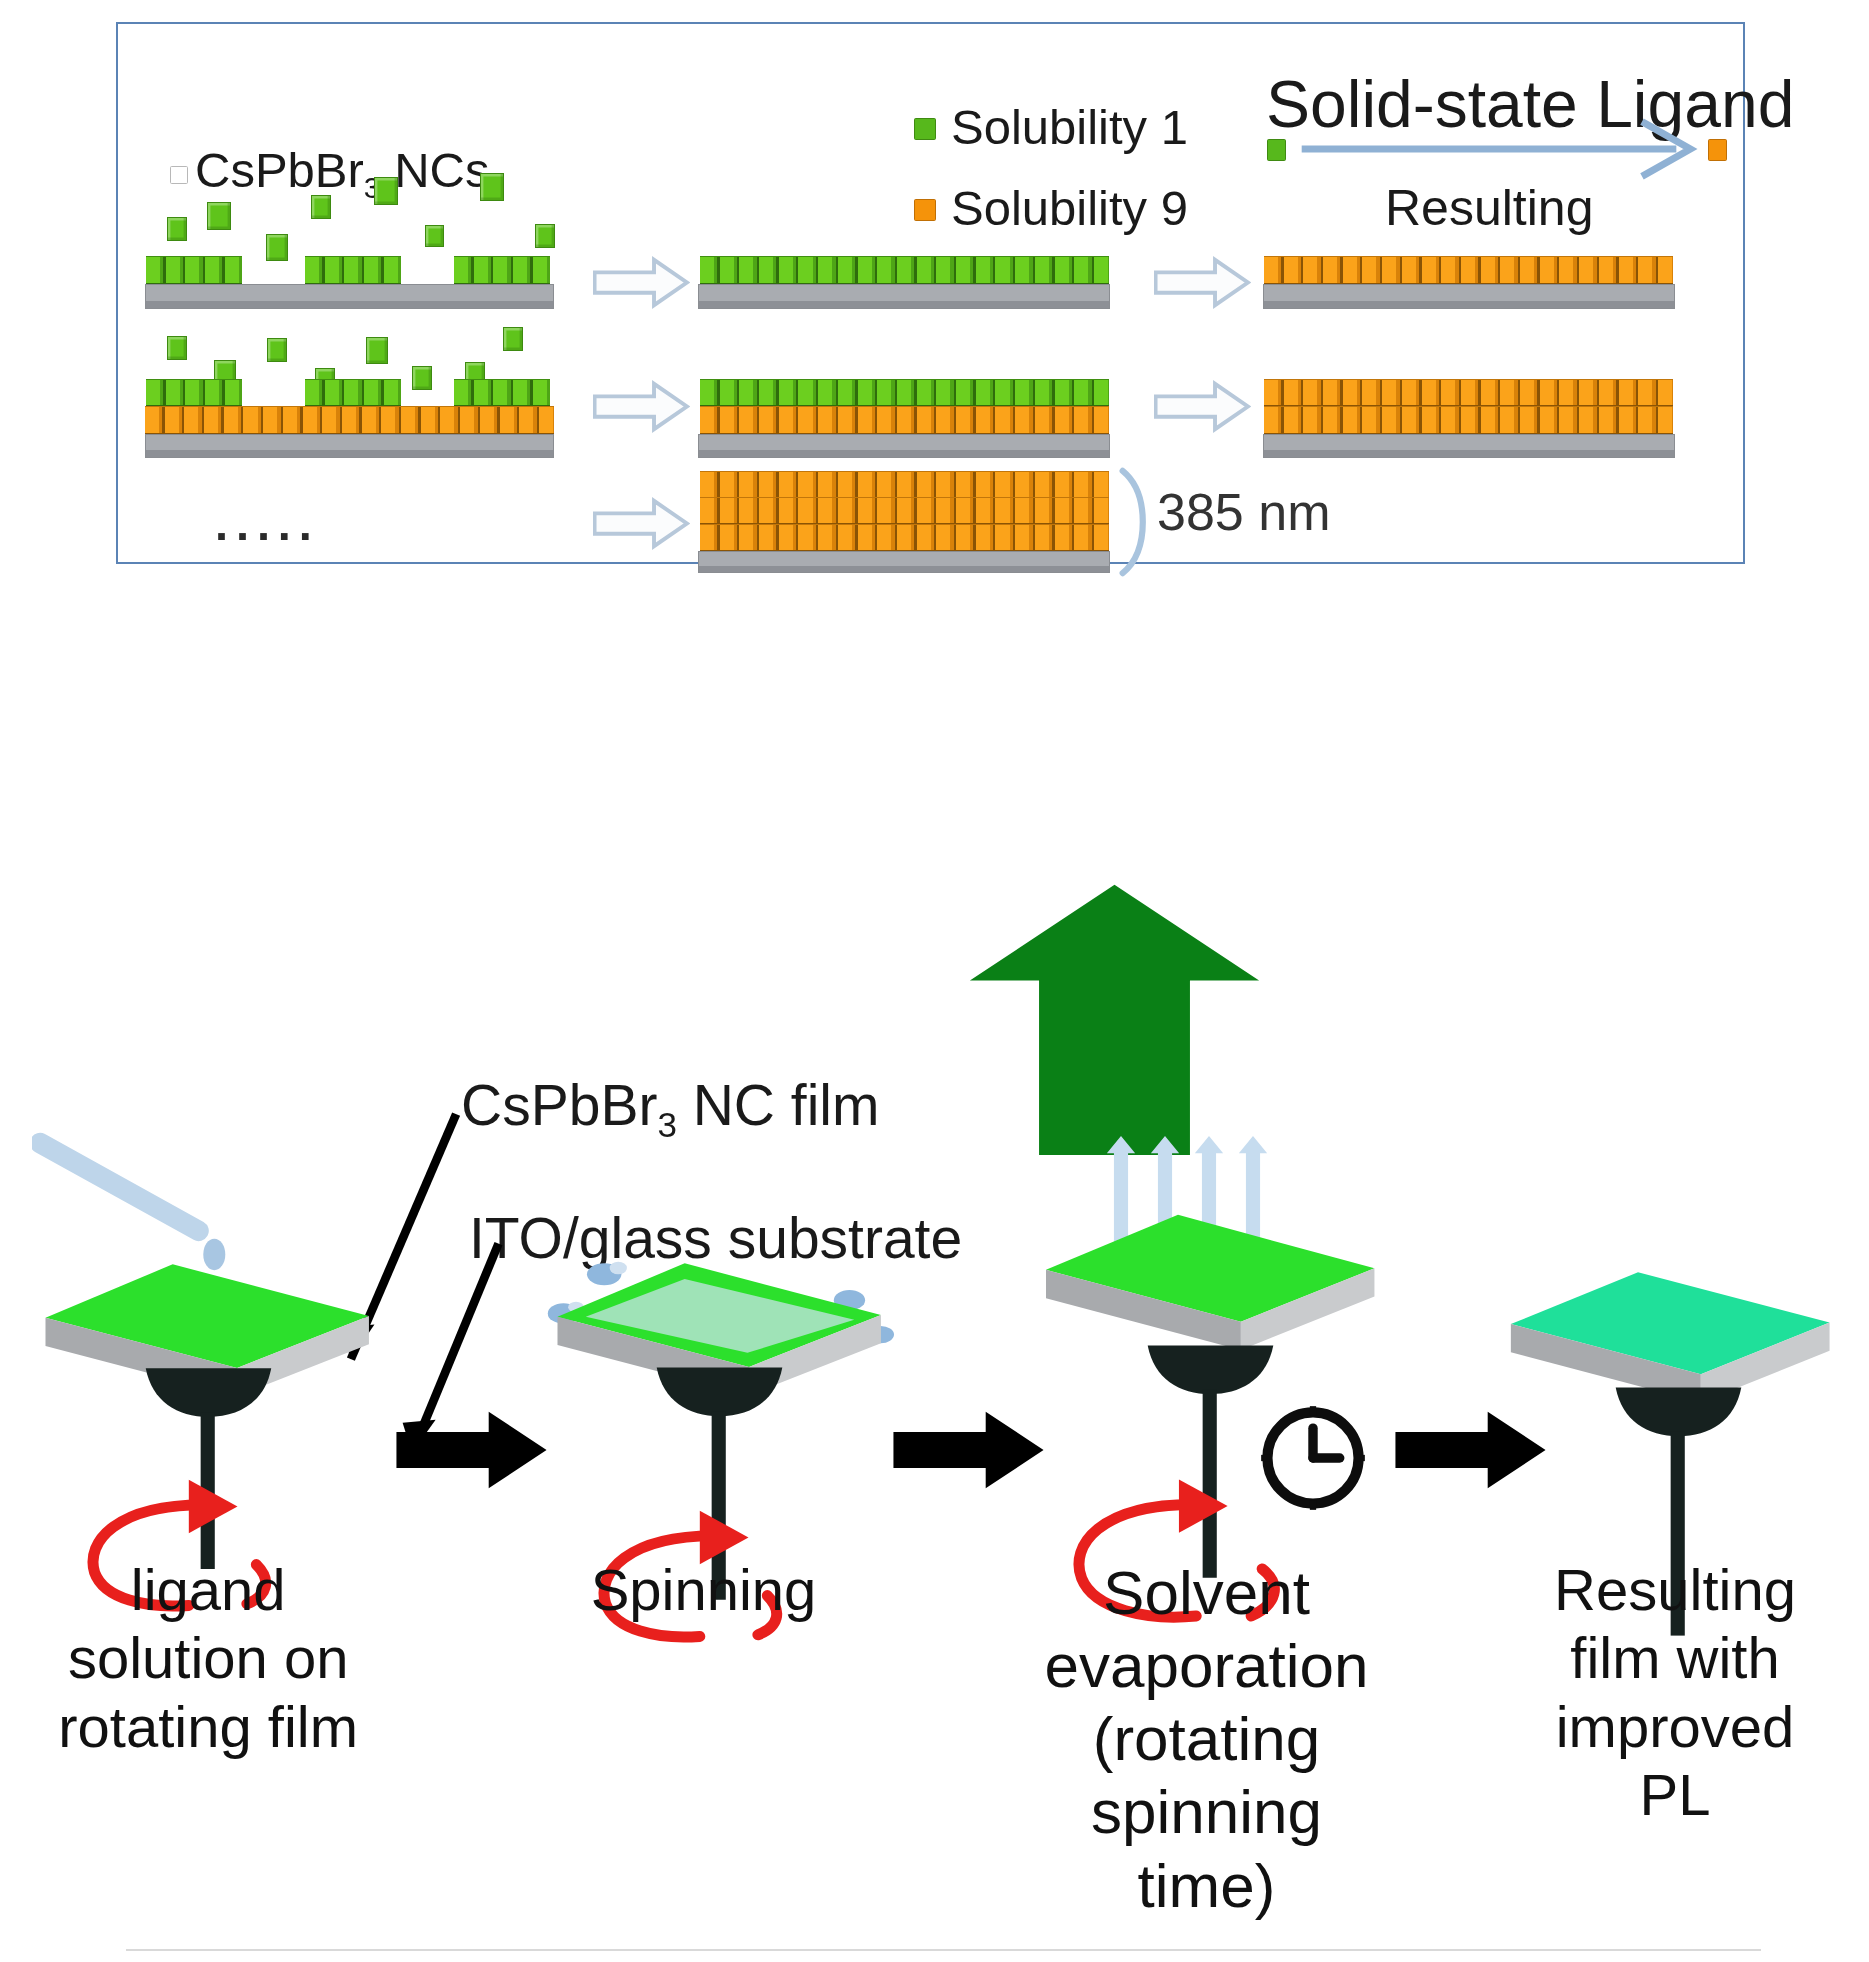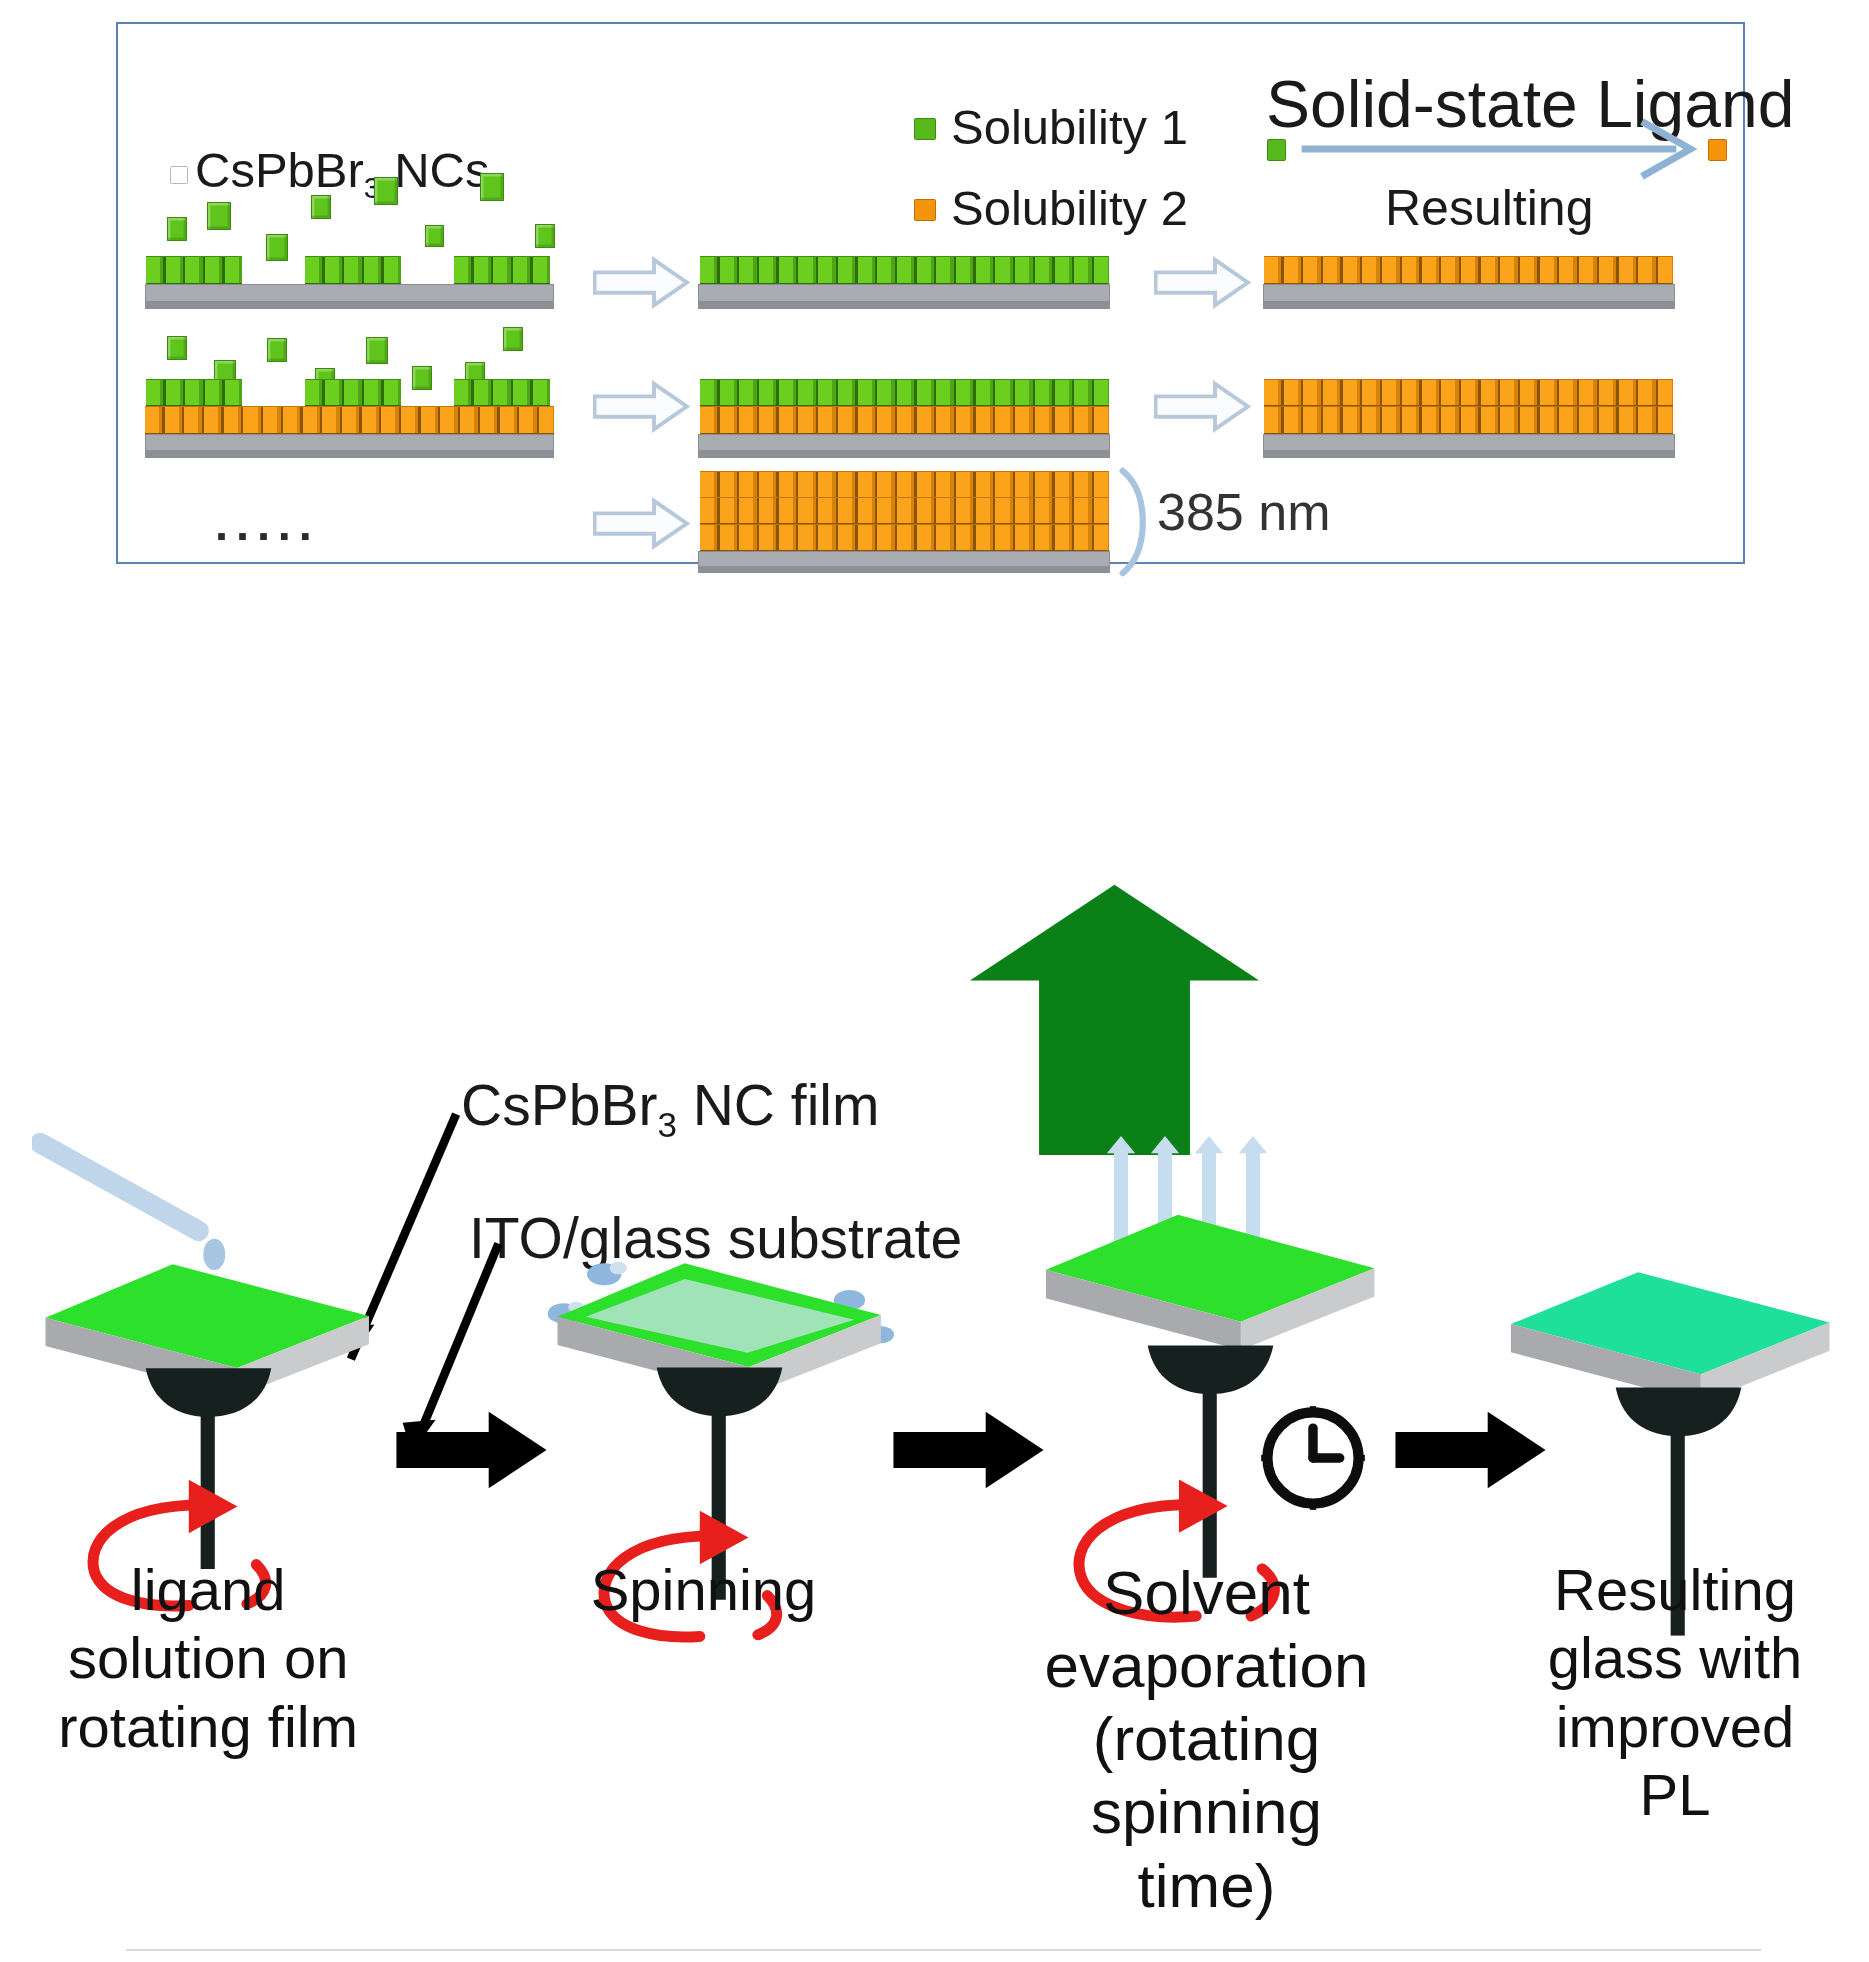--- a/index.html
+++ b/index.html
@@ -67,21 +67,21 @@
 
   <div class="sw sw-white" style="left:52px;top:142px;width:15.7px;height:15.7px;"></div>
   <div class="lbl" style="left:77px;top:122px;font-size:49px;">
     <span>CsPbBr</span><sub style="font-size:30px;">3</sub><span> NCs</span>
   </div>
 
   <div class="sw sw-green" style="left:796px;top:94px;width:20.4px;height:20.4px;"></div>
   <div class="lbl" style="left:833px;top:79px;font-size:49px;">Solubility 1</div>
 
   <div class="sw sw-orange" style="left:796px;top:175px;width:20.4px;height:20.4px;"></div>
-  <div class="lbl" style="left:833px;top:160px;font-size:49px;">Solubility 2</div>
+  <div class="lbl" style="left:833px;top:160px;font-size:49px;">Solubility 9</div>
 
   <div class="lbl" style="left:1148px;top:47px;font-size:66px;">Solid-state Ligand</div>
 
   <div class="sw sw-green" style="left:1149px;top:115px;width:17.3px;height:20.4px;"></div>
   <div class="sw sw-orange" style="left:1590px;top:115px;width:17.3px;height:20.4px;"></div>
 
   <svg style="position:absolute;left:1179px;top:93px;" width="409" height="64" viewBox="0 0 520 82">
     <line x1="4" y1="41" x2="484" y2="41" stroke="#8fb1d4" stroke-width="9"></line>
     <polyline points="440,6 502,41 440,76" fill="none" stroke="#8fb1d4" stroke-width="9" stroke-linejoin="miter"></polyline>
   </svg>
@@ -315,20 +315,20 @@
       <polygon points="6,74 248,138 248,174 6,110" fill="#a8aaad"></polygon>
       <polygon points="248,138 412,72 412,108 248,174" fill="#c9cbcd"></polygon>
     </svg>
     <svg style="position:absolute;left:94px;top:197px;" width="157" height="252" viewBox="0 0 200 320">
       <path d="M20,4 L180,4 C172,46 140,66 100,66 C60,66 28,46 20,4 Z" fill="#16211f"></path>
       <rect x="90" y="60" width="18" height="260" fill="#16211f"></rect>
     </svg>
   </div>
   <div class="cap" style="left:1494px;top:503px;width:346px;font-size:58px;">
     <div>Resulting</div>
-    <div>glass with</div>
+    <div>film with</div>
     <div>improved</div>
     <div>PL</div>
   </div>
 
   <div style="position:absolute;left:118px;top:896px;width:1635px;height:2.4px;background:#d9d9d9;"></div>
 </div>
 
 
 </body></html>

